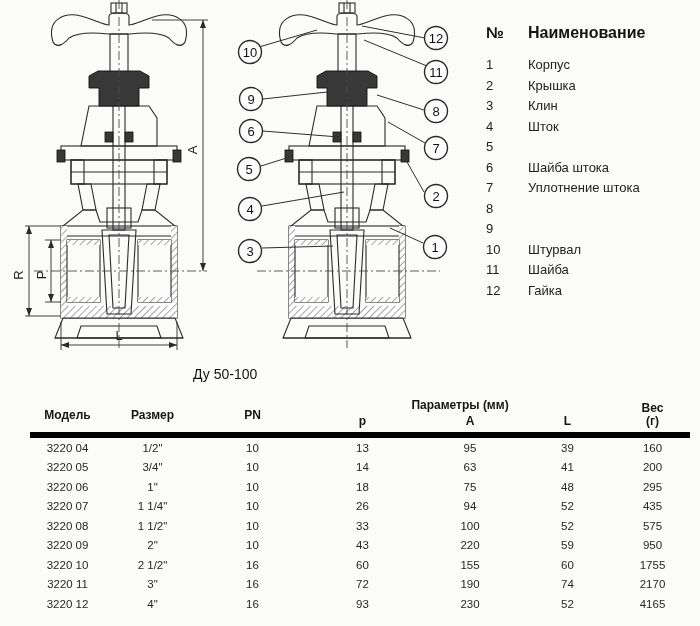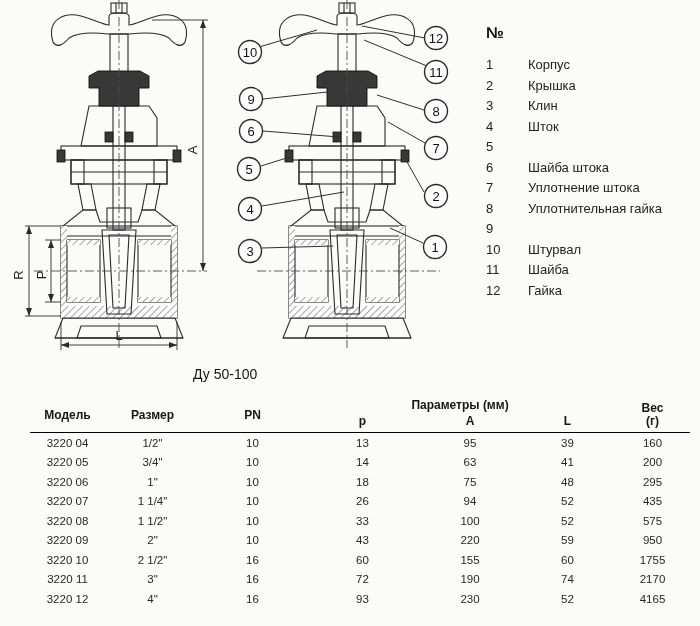--- a/index.html
+++ b/index.html
@@ -25,21 +25,21 @@
   .parts-header{display:flex;font-weight:bold;font-size:16px;margin-bottom:13px;color:#141414;}
   .parts-header .pno{width:42px;}
   .parts-row{display:flex;font-size:13px;line-height:20.5px;color:#222;}
   .parts-row .pno{width:42px;}
   
   .size-label{position:absolute;left:193px;top:366px;font-weight:normal;font-size:14px;color:#141414;}
   
   .spec{position:absolute;left:30px;top:397px;width:660px;border-collapse:collapse;table-layout:fixed;}
   .spec th{font-size:12px;font-weight:bold;color:#161616;padding:1px 0;text-align:center;vertical-align:middle;}
   .spec thead tr.sub th{padding-bottom:4px;}
-  .spec thead{border-bottom:1px solid #000000;}
+  .spec thead{border-bottom:6px solid #000000;}
   .spec td{font-size:11.5px;color:#262626;text-align:center;height:19.5px;padding:0;}
   .w2{display:block;line-height:13px;}
 </style>
 </head>
 <body>
 
 <div class="page">
 
   <svg class="drawing-svg" width="470" height="365" viewBox="0 0 470 365">
     <defs>
@@ -212,20 +212,21 @@
       <g>
         <circle class="callout-circle" cx="435" cy="247" r="11.5"></circle>
         <text class="callout-num" x="435" y="251.5">1</text>
       </g>
     </g>
   </svg>
 
   <div class="parts">
     <div class="parts-header">
       <span class="pno">№</span>
+      <span>Наименование</span>
     </div>
     <div class="parts-row">
       <span class="pno">1</span>
       <span>Корпус</span>
     </div>
     <div class="parts-row">
       <span class="pno">2</span>
       <span>Крышка</span>
     </div>
     <div class="parts-row">
@@ -242,21 +243,20 @@
     <div class="parts-row">
       <span class="pno">6</span>
       <span>Шайба штока</span>
     </div>
     <div class="parts-row">
       <span class="pno">7</span>
       <span>Уплотнение штока</span>
     </div>
     <div class="parts-row">
       <span class="pno">8</span>
-      <span>Уплотнительная гайка</span>
     </div>
     <div class="parts-row">
       <span class="pno">9</span>
     </div>
     <div class="parts-row">
       <span class="pno">10</span>
       <span>Штурвал</span>
     </div>
     <div class="parts-row">
       <span class="pno">11</span>

